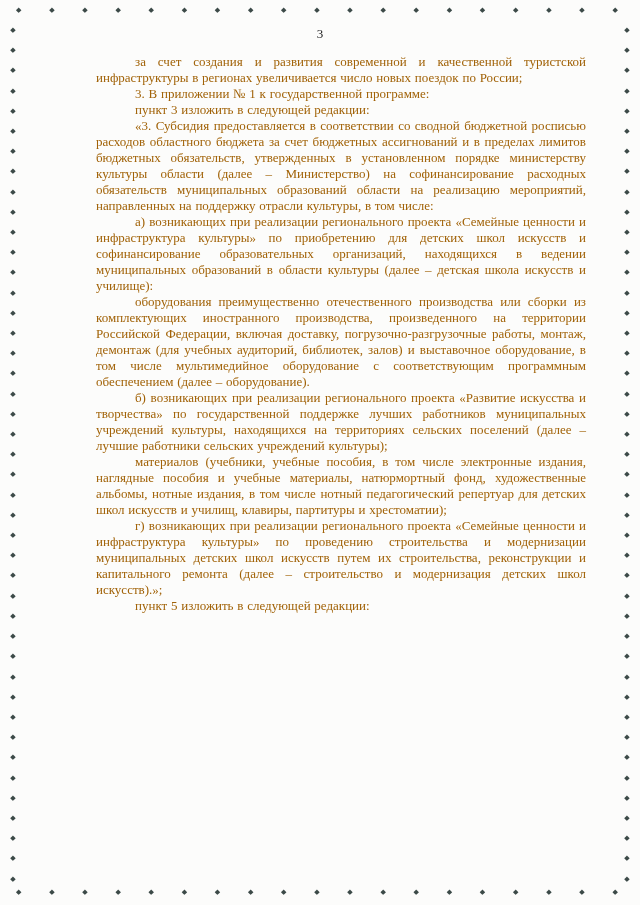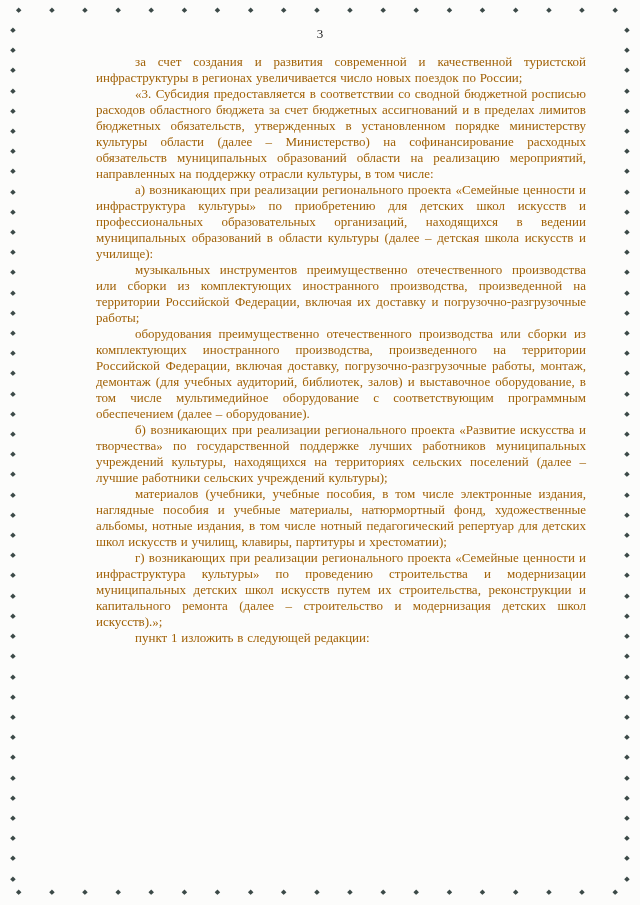--- a/index.html
+++ b/index.html
@@ -164,22 +164,23 @@
 ◆
 ◆
 ◆
 ◆
 ◆</div>
 
   <div class="page-number">3</div>
 
   <div class="doc-body">
       <p>за счет создания и развития современной и качественной туристской инфраструктуры в регионах увеличивается число новых поездок по России;</p>
+      <p>3. В приложении № 1 к государственной программе:</p>
+      <p>пункт 3 изложить в следующей редакции:</p>
       <p>«3. Субсидия предоставляется в соответствии со сводной бюджетной росписью расходов областного бюджета за счет бюджетных ассигнований и в пределах лимитов бюджетных обязательств, утвержденных в установленном порядке министерству культуры области (далее – Министерство) на софинансирование расходных обязательств муниципальных образований области на реализацию мероприятий, направленных на поддержку отрасли культуры, в том числе:</p>
-      <p>а) возникающих при реализации регионального проекта «Семейные ценности и инфраструктура культуры» по приобретению для детских школ искусств и профессиональных образовательных организаций, находящихся в ведении муниципальных образований в области культуры (далее – детская школа искусств и училище):</p>
-      <p>музыкальных инструментов преимущественно отечественного производства или сборки из комплектующих иностранного производства, произведенной на территории Российской Федерации, включая их доставку и погрузочно-разгрузочные работы;</p>
+      <p>а) возникающих при реализации регионального проекта «Семейные ценности и инфраструктура культуры» по приобретению для детских школ искусств и софинансирование образовательных организаций, находящихся в ведении муниципальных образований в области культуры (далее – детская школа искусств и училище):</p>
       <p>оборудования преимущественно отечественного производства или сборки из комплектующих иностранного производства, произведенного на территории Российской Федерации, включая доставку, погрузочно-разгрузочные работы, монтаж, демонтаж (для учебных аудиторий, библиотек, залов) и выставочное оборудование, в том числе мультимедийное оборудование с соответствующим программным обеспечением (далее – оборудование).</p>
       <p>б) возникающих при реализации регионального проекта «Развитие искусства и творчества» по государственной поддержке лучших работников муниципальных учреждений культуры, находящихся на территориях сельских поселений (далее – лучшие работники сельских учреждений культуры);</p>
       <p>материалов (учебники, учебные пособия, в том числе электронные издания, наглядные пособия и учебные материалы, натюрмортный фонд, художественные альбомы, нотные издания, в том числе нотный педагогический репертуар для детских школ искусств и училищ, клавиры, партитуры и хрестоматии);</p>
       <p>г) возникающих при реализации регионального проекта «Семейные ценности и инфраструктура культуры» по проведению строительства и модернизации муниципальных детских школ искусств путем их строительства, реконструкции и капитального ремонта (далее – строительство и модернизация детских школ искусств).»;</p>
-      <p>пункт 1 изложить в следующей редакции:</p>
+      <p>пункт 5 изложить в следующей редакции:</p>
     </div>
 </div>
 
 </body></html>

